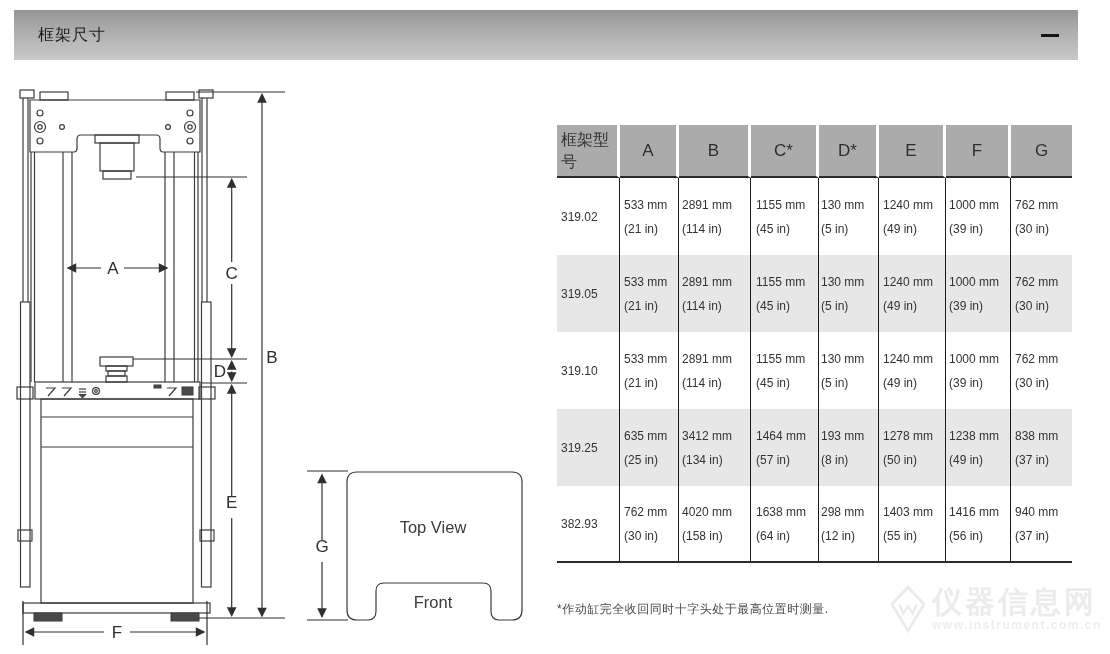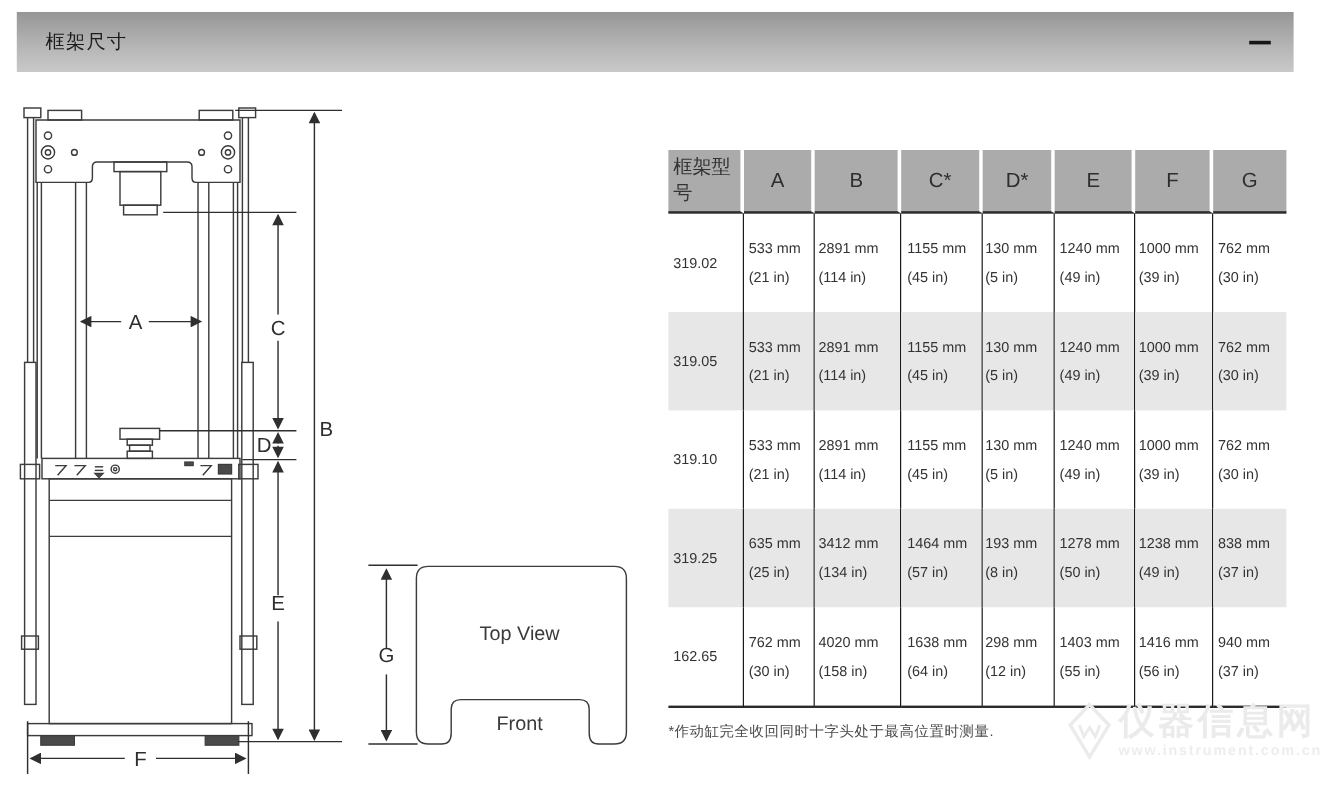--- a/index.html
+++ b/index.html
@@ -36,21 +36,21 @@
   table.spec th:last-child{border-right:none;}
   table.spec td{
     height:77px;font-size:12px;color:#333;line-height:24px;
     border-right:1px solid #1a1a1a;background:transparent;overflow:hidden;
   }
   table.spec td:last-child{border-right:none;}
   table.spec tbody tr:nth-child(even) td{background:#e7e7e7;}
   table.spec tbody tr:last-child td{border-bottom:2px solid #2b2b2b;}
   table.spec td:nth-child(1){padding:8px 4px;}
   table.spec td:nth-child(2){padding:0 4px;}
-  table.spec td:nth-child(3){padding:17px 3px;}
+  table.spec td:nth-child(3){padding:0 3px;}
   table.spec td:nth-child(4){padding:0 5px;}
   table.spec td:nth-child(5){padding:0 2px;}
   table.spec td:nth-child(6){padding:0 4px;margin-left:19px;}
   table.spec td:nth-child(7){padding:0 3px;}
   table.spec td:nth-child(8){padding:0 4px;}
   
   .footnote{position:absolute;left:557px;top:601px;font-size:12px;color:#4a4a4a;letter-spacing:.5px;}
   
   .watermark{
     position:absolute;left:889px;top:584px;display:flex;align-items:center;gap:5px;
@@ -254,21 +254,21 @@
           <td>319.25</td>
           <td>635 mm (25 in)</td>
           <td>3412 mm (134 in)</td>
           <td>1464 mm (57 in)</td>
           <td>193 mm (8 in)</td>
           <td>1278 mm (50 in)</td>
           <td>1238 mm (49 in)</td>
           <td>838 mm (37 in)</td>
         </tr>
         <tr>
-          <td>162.65</td>
+          <td>382.93</td>
           <td>762 mm (30 in)</td>
           <td>4020 mm (158 in)</td>
           <td>1638 mm (64 in)</td>
           <td>298 mm (12 in)</td>
           <td>1403 mm (55 in)</td>
           <td>1416 mm (56 in)</td>
           <td>940 mm (37 in)</td>
         </tr>
       </tbody>
   </table>

